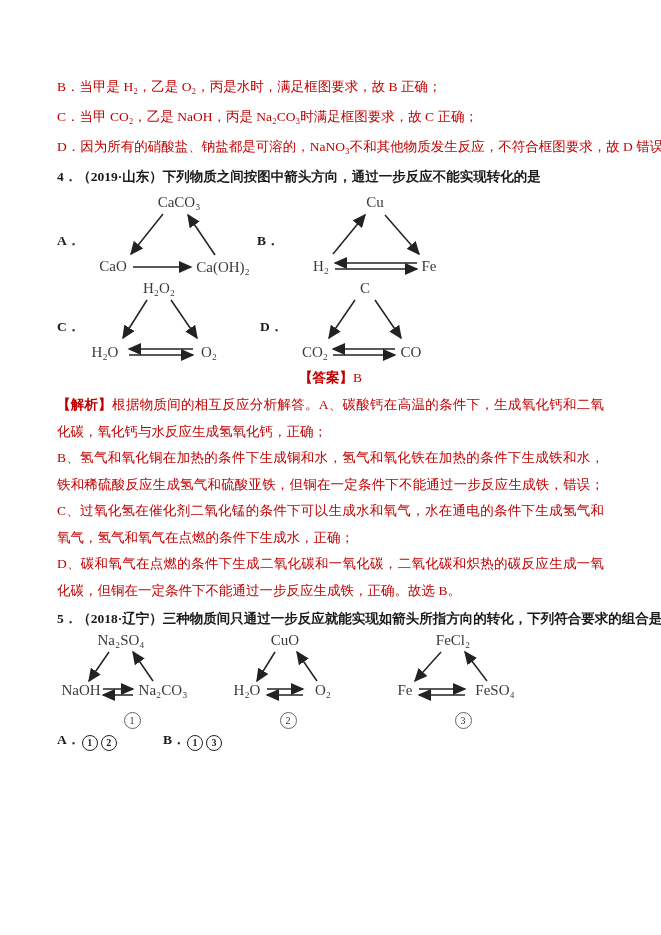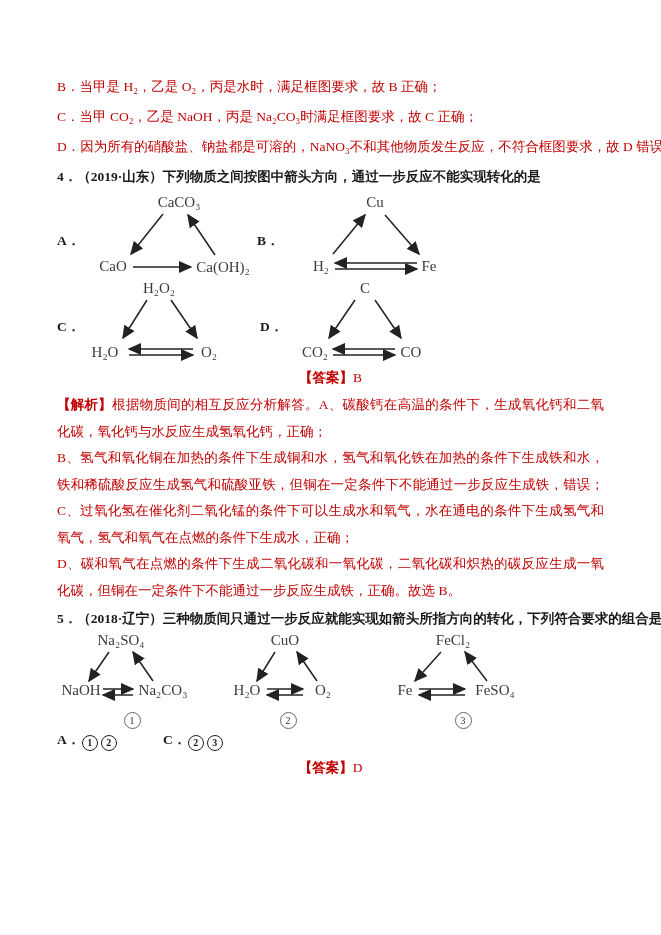--- a/index.html
+++ b/index.html
@@ -169,19 +169,18 @@
           <line x1="36" y1="58" x2="82" y2="58" marker-end="url(#ah)"></line>
           <line x1="82" y1="64" x2="36" y2="64" marker-end="url(#ah)"></line>
         </g>
       </svg>
       <div class="badgewrap"><span class="circ badge">3</span></div>
     </div>
   </div>
 
   <div class="optrow">
     <span class="q5opt"><span class="optletter">A．</span><span class="circ">1</span><span class="circ">2</span></span>
-    <span class="q5opt"><span class="optletter">C．</span><span class="circ">2</span><span class="circ">3</span></span>
+    <span class="q5opt"><span class="optletter">B．</span><span class="circ">1</span><span class="circ">3</span></span>
   </div>
 
-  <p class="ansline red"><span class="bb">【答案】</span><span>D</span></p>
 
 
 </div>
 
 </body></html>

